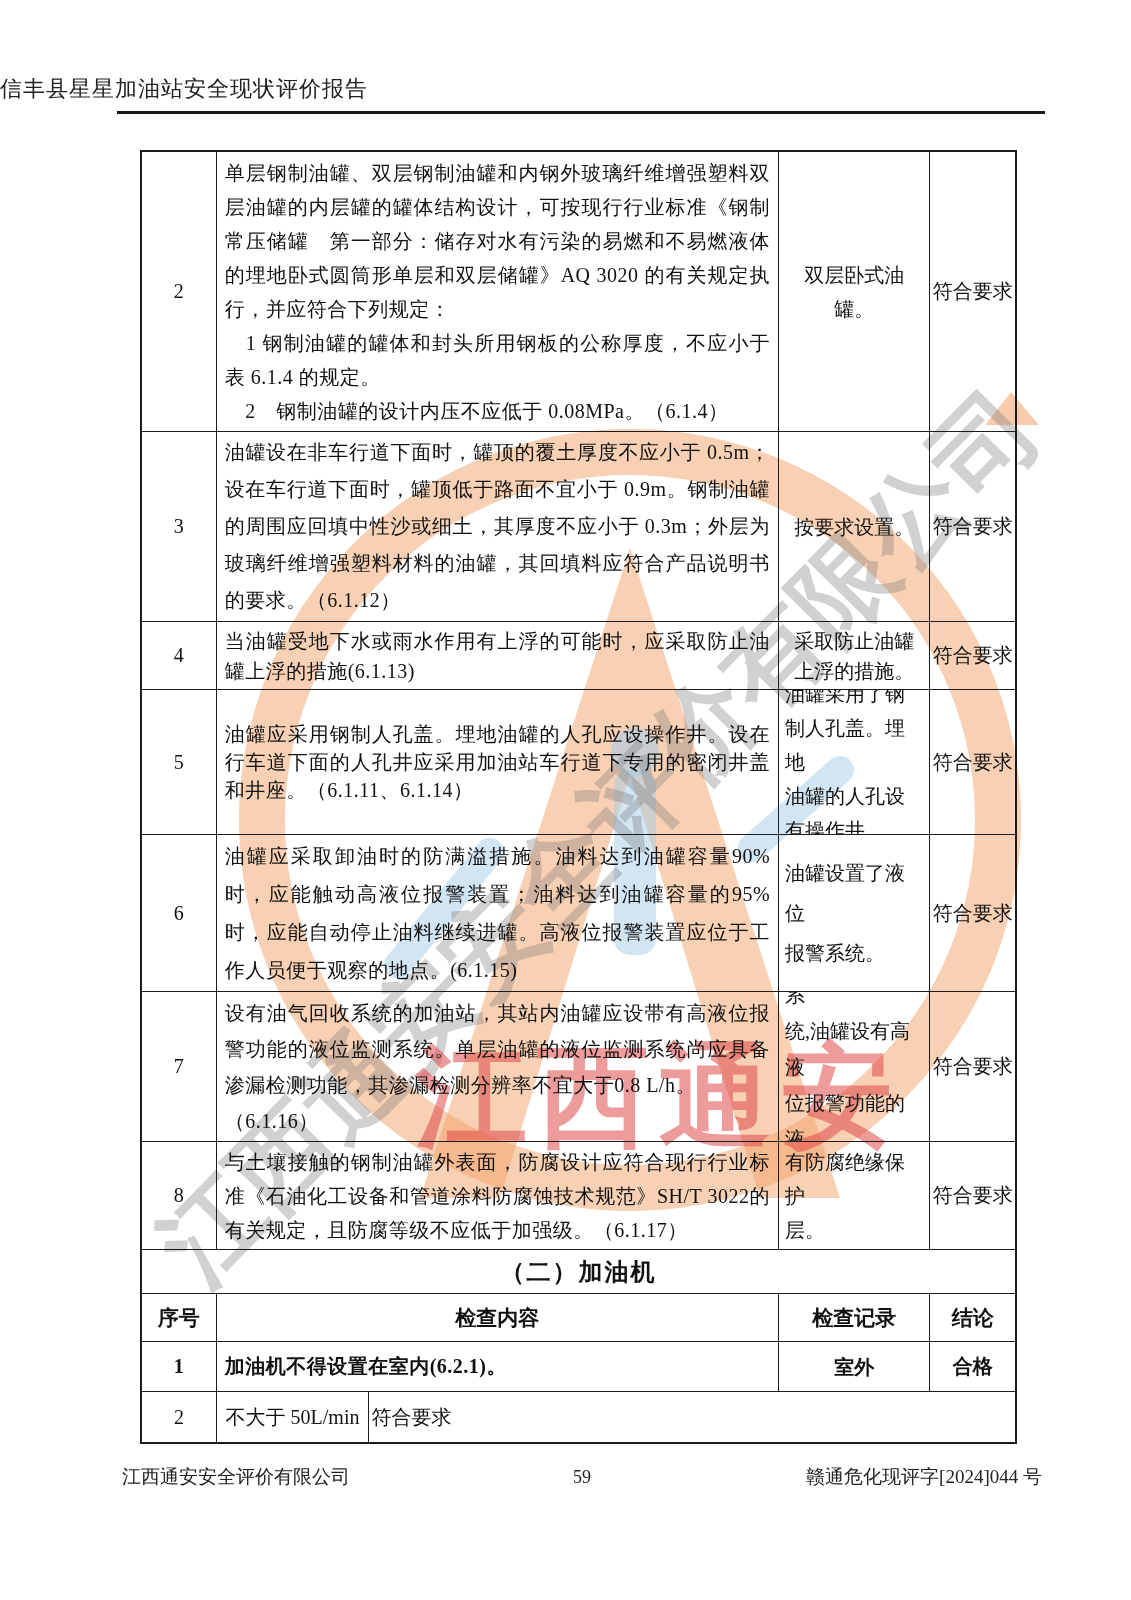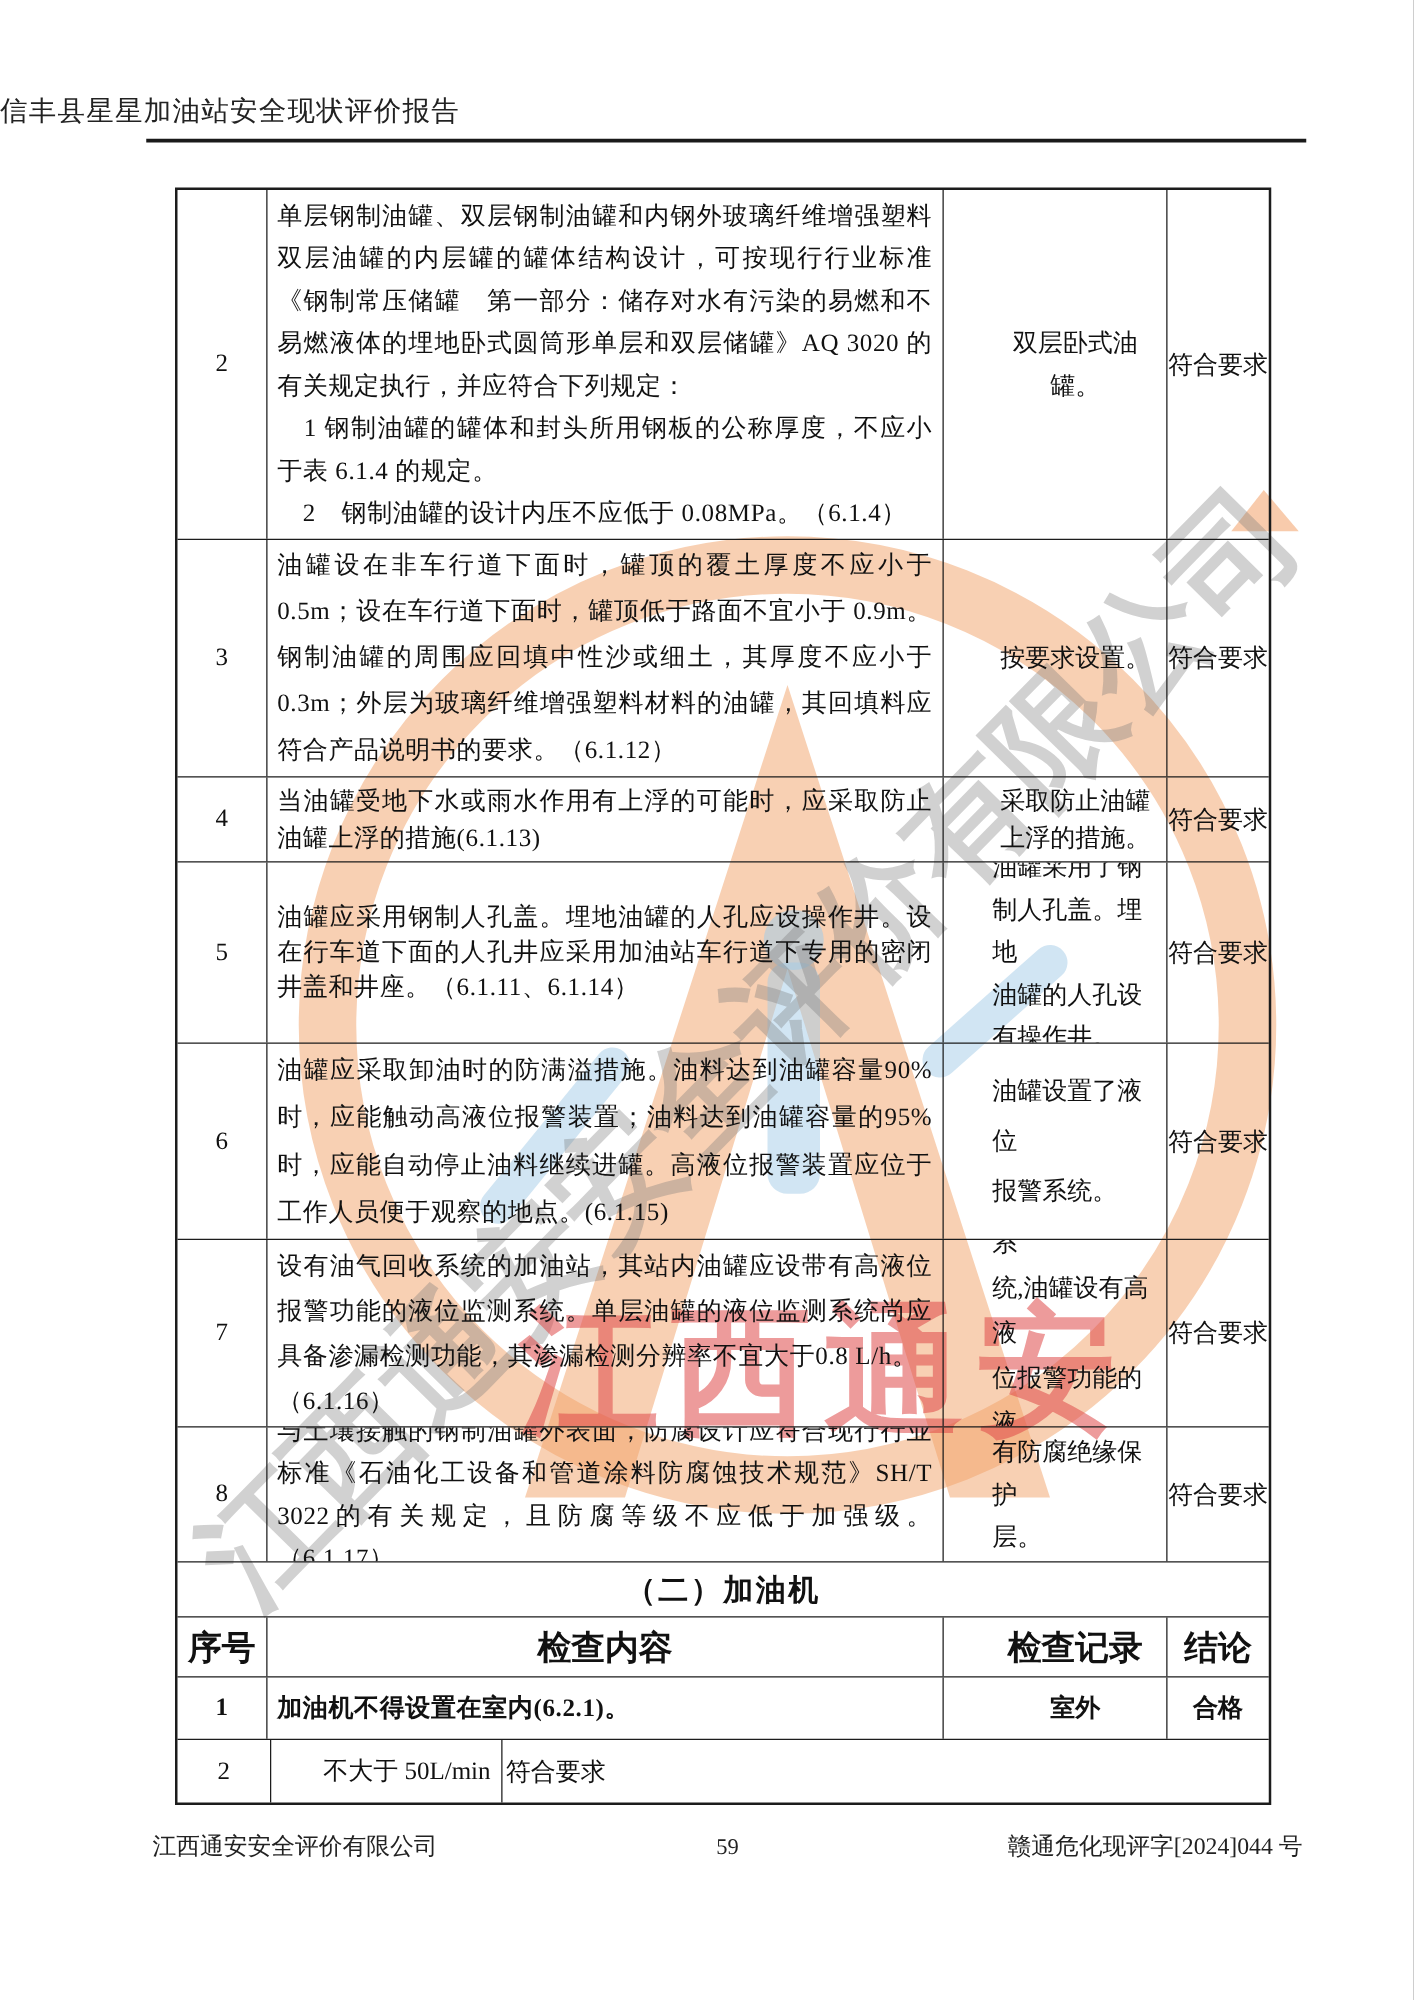--- a/index.html
+++ b/index.html
@@ -46,21 +46,21 @@
   .tr{display:flex;border-bottom:1.5px solid #1c1c1c;box-sizing:border-box;}
   .tr:last-child{border-bottom:none;}
   .td{
     border-right:1.5px solid #1c1c1c;box-sizing:border-box;
     display:flex;align-items:center;
     overflow:hidden;
   }
   .td:last-child{border-right:none;}
   .c-no{width:75px;justify-content:center;}
   .c-content{width:565px;padding:6px 8px;}
-  .c-record{width:152px;padding:2px 6px;margin-left:33px;}
+  .c-record{width:152px;padding:2px 6px;}
   .c-concl{width:85px;justify-content:center;text-align:right;}
   .cell-text{width:100%;white-space:pre-line;}
   .c-content .cell-text{text-align:justify;letter-spacing:0.5px;}
   .rec-center .cell-text{text-align:center;}
   .rec-left .cell-text{text-align:left;}
   
   .row-h280{height:280px}.row-h190{height:190px}.row-h68{height:68px}
   .row-h145{height:145px}.row-h157{height:157px}.row-h150{height:150px}
   .row-h108{height:108px}.row-h44{height:44px}.row-h48{height:48px}
   .row-h50{height:50px}
@@ -70,21 +70,21 @@
   .lh42 .c-content .cell-text{line-height:28px}
   .lh38 .c-content .cell-text{line-height:38px}
   .lh36 .c-content .cell-text{line-height:36px}
   .c-record .cell-text{line-height:34px}
   .row-h68 .c-record .cell-text{line-height:30px}
   .row-h157 .c-record .cell-text{line-height:40px}
   .row-h150 .c-record .cell-text{line-height:36px}
   
   .section-row{justify-content:center;align-items:center;display:flex;
     font-size:24px;font-weight:bold;letter-spacing:2px;}
-  .head-row .td{justify-content:center;font-weight:bold;font-size:27px;}
+  .head-row .td{justify-content:center;font-weight:bold;font-size:21px;}
   .head-row .c-content,.head-row .c-record{padding:0;}
   .bold-row .cell-text,.bold-row .c-no,.bold-row .c-concl{font-weight:bold;}
   
   .doc-footer{
     position:absolute;left:122px;top:1464px;width:920px;
     display:flex;align-items:baseline;font-size:19px;z-index:1;color:#222;
   }
   .foot-left{flex:1;text-align:left;}
   .foot-center{flex:0 0 auto;text-align:center;font-size:18px;}
   .foot-right{flex:1;text-align:right;}

